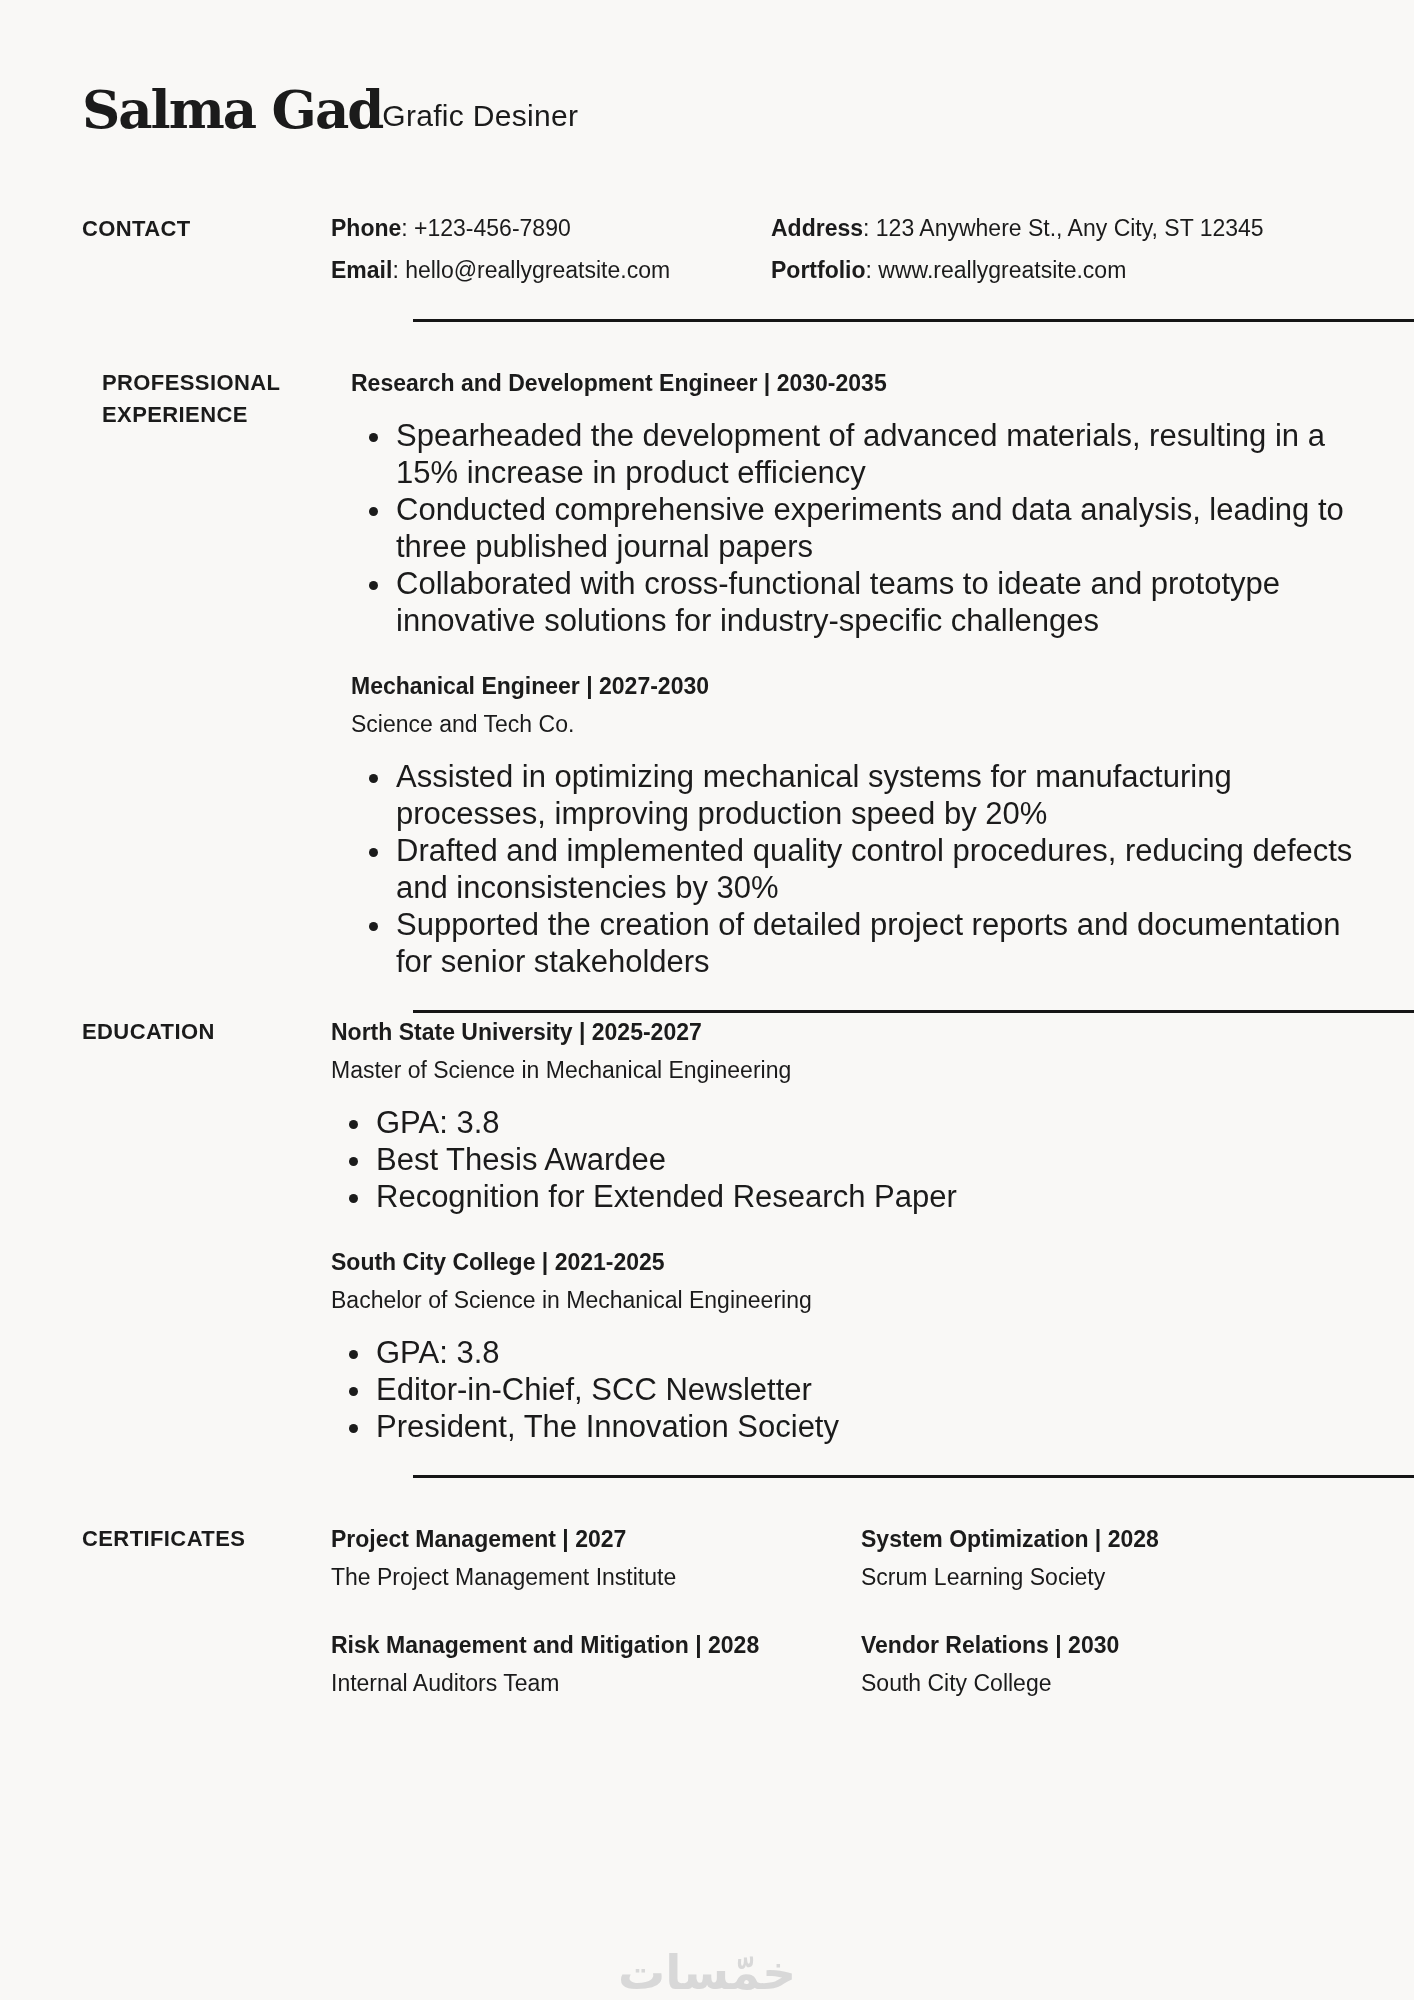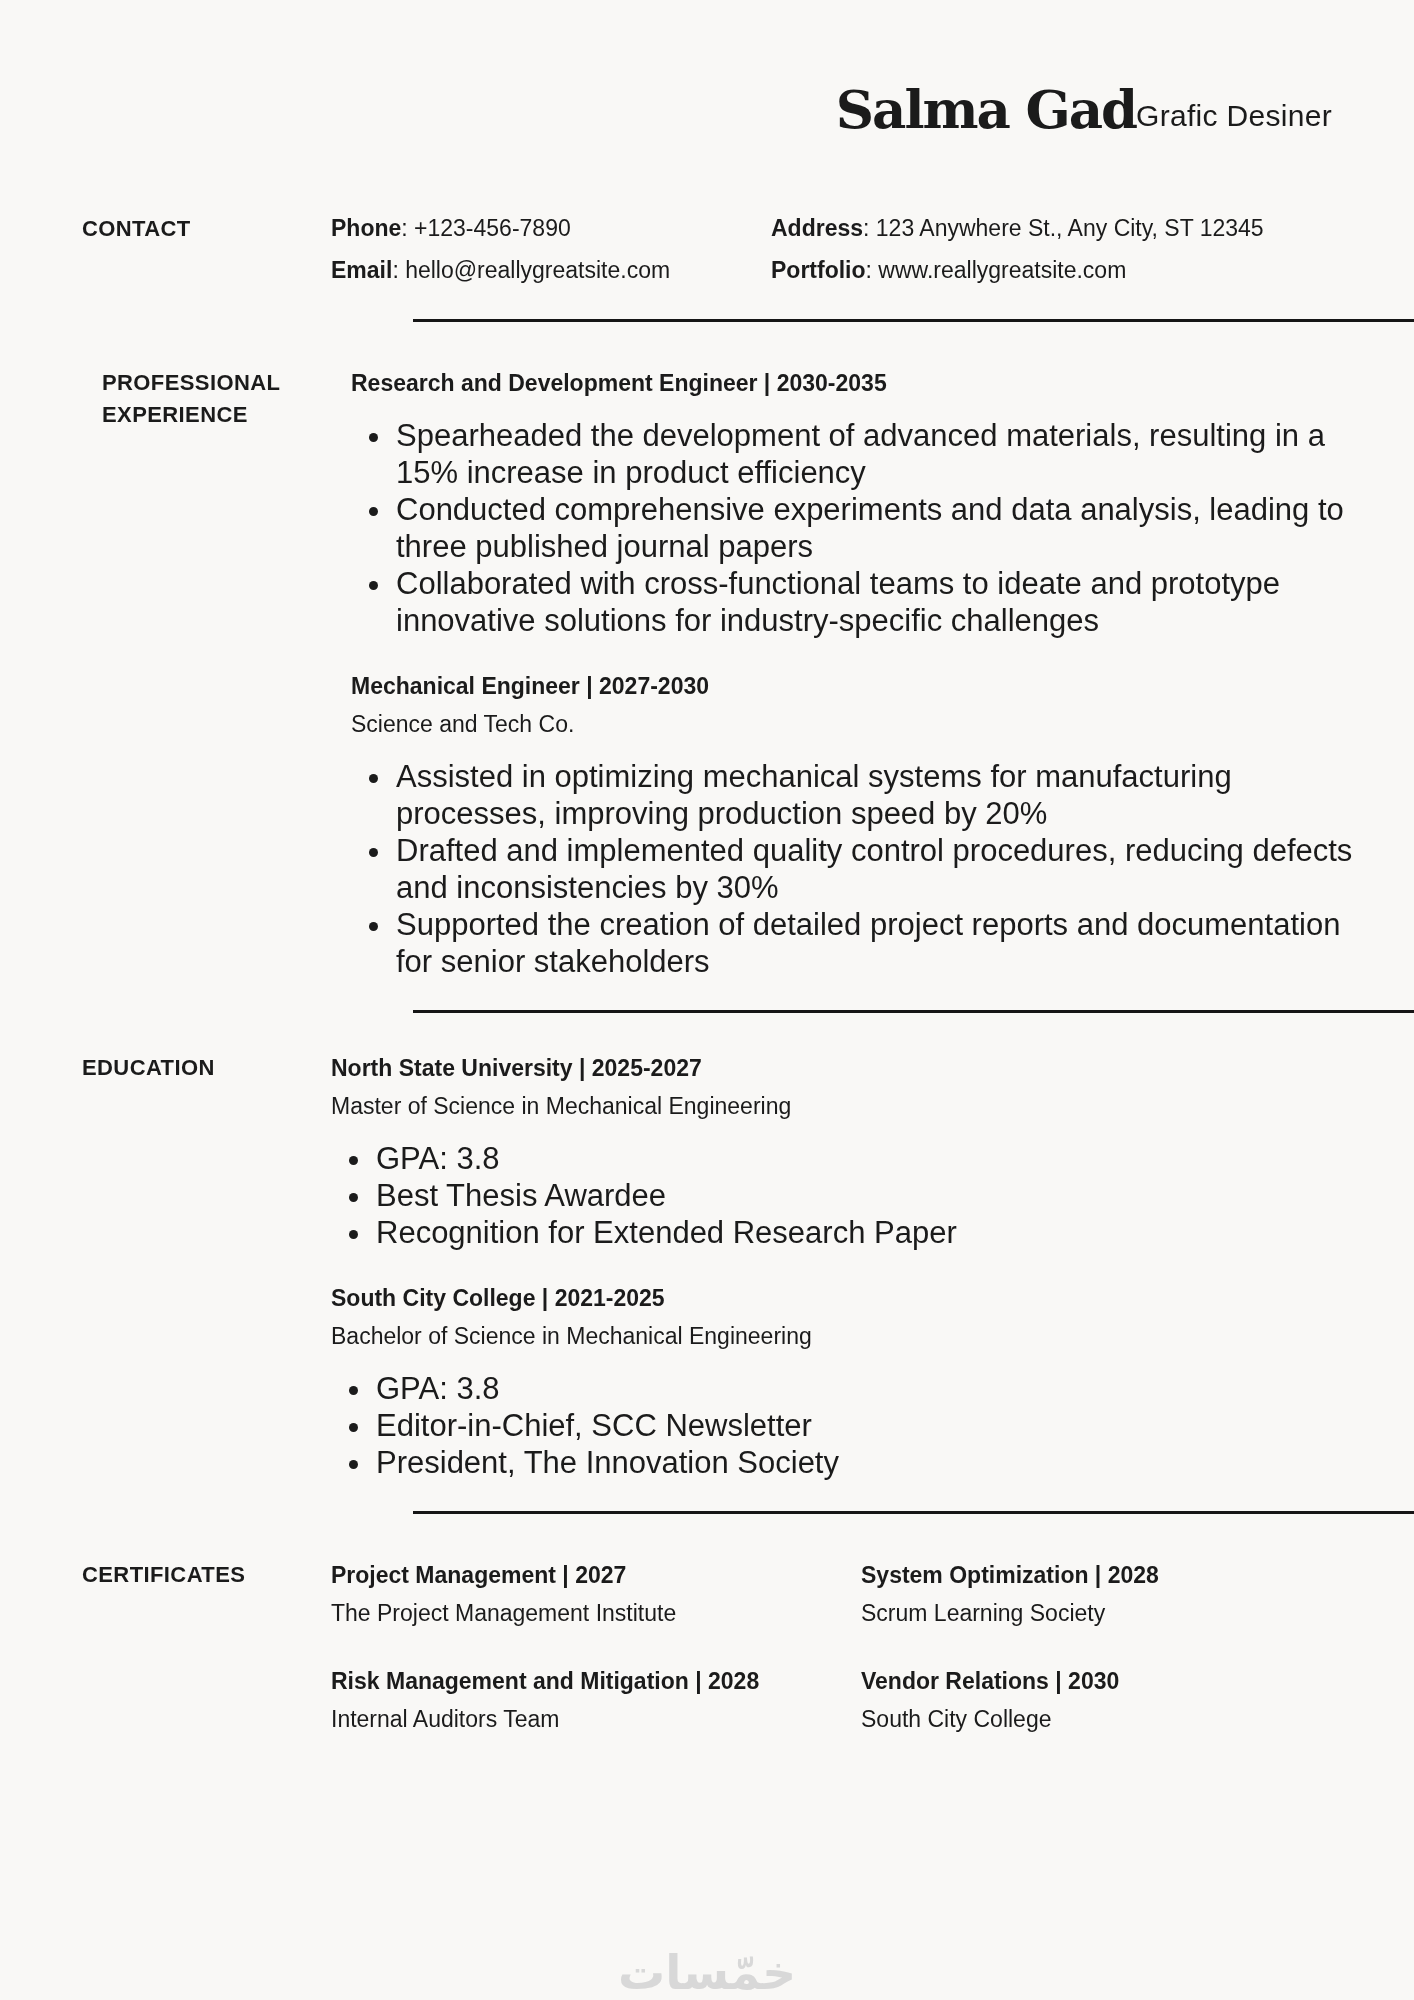--- a/index.html
+++ b/index.html
@@ -12,21 +12,21 @@
   }
   .page{
     position:relative;
     width:1414px;height:2000px;
     box-sizing:border-box;
     padding:80px 0 0 82px;
     overflow:hidden;
   }
   
   .header{
-    display:flex;justify-content:flex-end;align-items:flex-end;
+    display:flex;justify-content:flex-start;align-items:flex-end;
     padding-right:82px;
   }
   .name{
     font-family:"DejaVu Serif",serif;
     font-size:53px;font-weight:800;letter-spacing:-2px;
     line-height:1.1;margin:0;
   }
   .job-title-header{
     font-size:30px;font-weight:400;line-height:1.2;
     letter-spacing:.3px;padding-bottom:4px;
@@ -44,21 +44,21 @@
     row-gap:5px;font-size:23px;line-height:37px;
   }
   .pair b{font-weight:700;}
   
   .divider{
     border:0;border-top:3px solid #161616;
     margin:30px 0 0 331px;
   }
   
   .experience{margin-top:42px;margin-left:20px;}
-  .education{margin-top:36px;}
+  .education{}
   .entry-title{font-size:23px;font-weight:700;line-height:38px;}
   .entry-sub{font-size:23px;font-weight:400;line-height:38px;}
   .entry + .entry{margin-top:28px;}
   ul.bullets{
     margin:15px 0 0;padding:0 0 0 43px;
     width:1005px;box-sizing:border-box;
     font-size:31px;line-height:37px;
   }
   ul.bullets li{padding-left:2px;}
   

